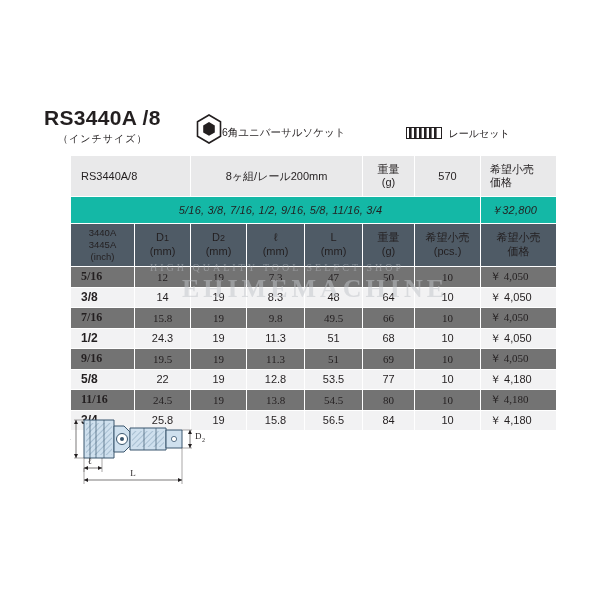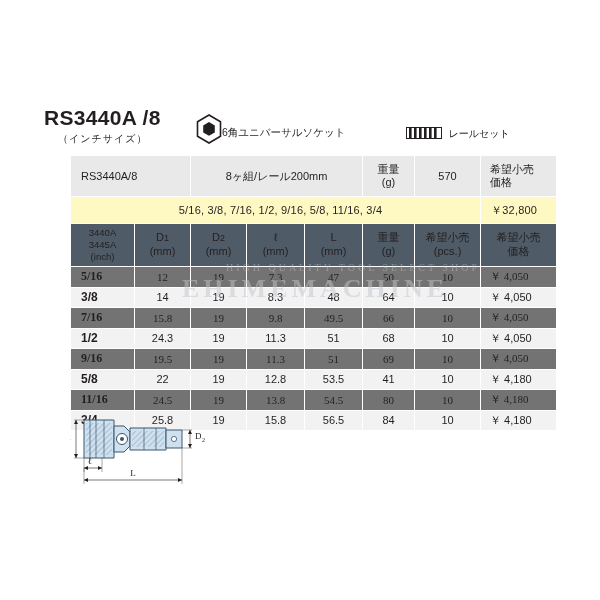--- a/index.html
+++ b/index.html
@@ -109,26 +109,27 @@
     text-align: left !important;
     padding-left: 10px !important;
   }
   .cell-setdesc { font-size: 11px; }
   .cell-weight-hd { font-size: 10.5px; line-height: 1.15; }
   .cell-price-hd { font-size: 10.5px; line-height: 1.15; text-align: left !important; padding-left: 9px !important;}
   .cell-weightval { font-size: 11.5px; }
   .cell-priceval { font-size: 11.5px; text-align: left !important; padding-left: 9px !important; }
 
   .row-sizes td {
-    background: #fef9c3;
+    background: #14b8a6;
     height: 26px;
     font-size: 12px;
     text-align: left;
     padding-left: 10px !important;
     letter-spacing: 0.2px;
+    font-style: italic;
   }
 
   .row-head td {
     background: #4f5b66;
     color: #ffffff;
     height: 42px;
     font-size: 10.5px;
     line-height: 1.25;
   }
   .row-head td.first {
@@ -162,21 +163,21 @@
     top: 262px;
     width: 330px;
     height: 56px;
     pointer-events: none;
     opacity: 0.5;
   }
   .wm-top {
     font-size: 10px;
     letter-spacing: 3px;
     color: #b9bcc1;
-    text-align: right;
+    text-align: left;
     font-family: "Liberation Serif", serif;
   }
   .wm-main {
     font-size: 26px;
     letter-spacing: 4px;
     color: #c2c5ca;
     text-align: center;
     font-family: "Liberation Serif", serif;
     font-weight: bold;
     margin-top: 1px;
@@ -354,21 +355,21 @@
         <td>69</td>
         <td>10</td>
         <td class="price">￥ 4,050</td>
       </tr>
       <tr class="row-data even">
         <td class="first">5/8</td>
         <td>22</td>
         <td>19</td>
         <td>12.8</td>
         <td>53.5</td>
-        <td>41</td>
+        <td>77</td>
         <td>10</td>
         <td class="price">￥ 4,180</td>
       </tr>
       <tr class="row-data odd">
         <td class="first">11/16</td>
         <td>24.5</td>
         <td>19</td>
         <td>13.8</td>
         <td>54.5</td>
         <td>80</td>

